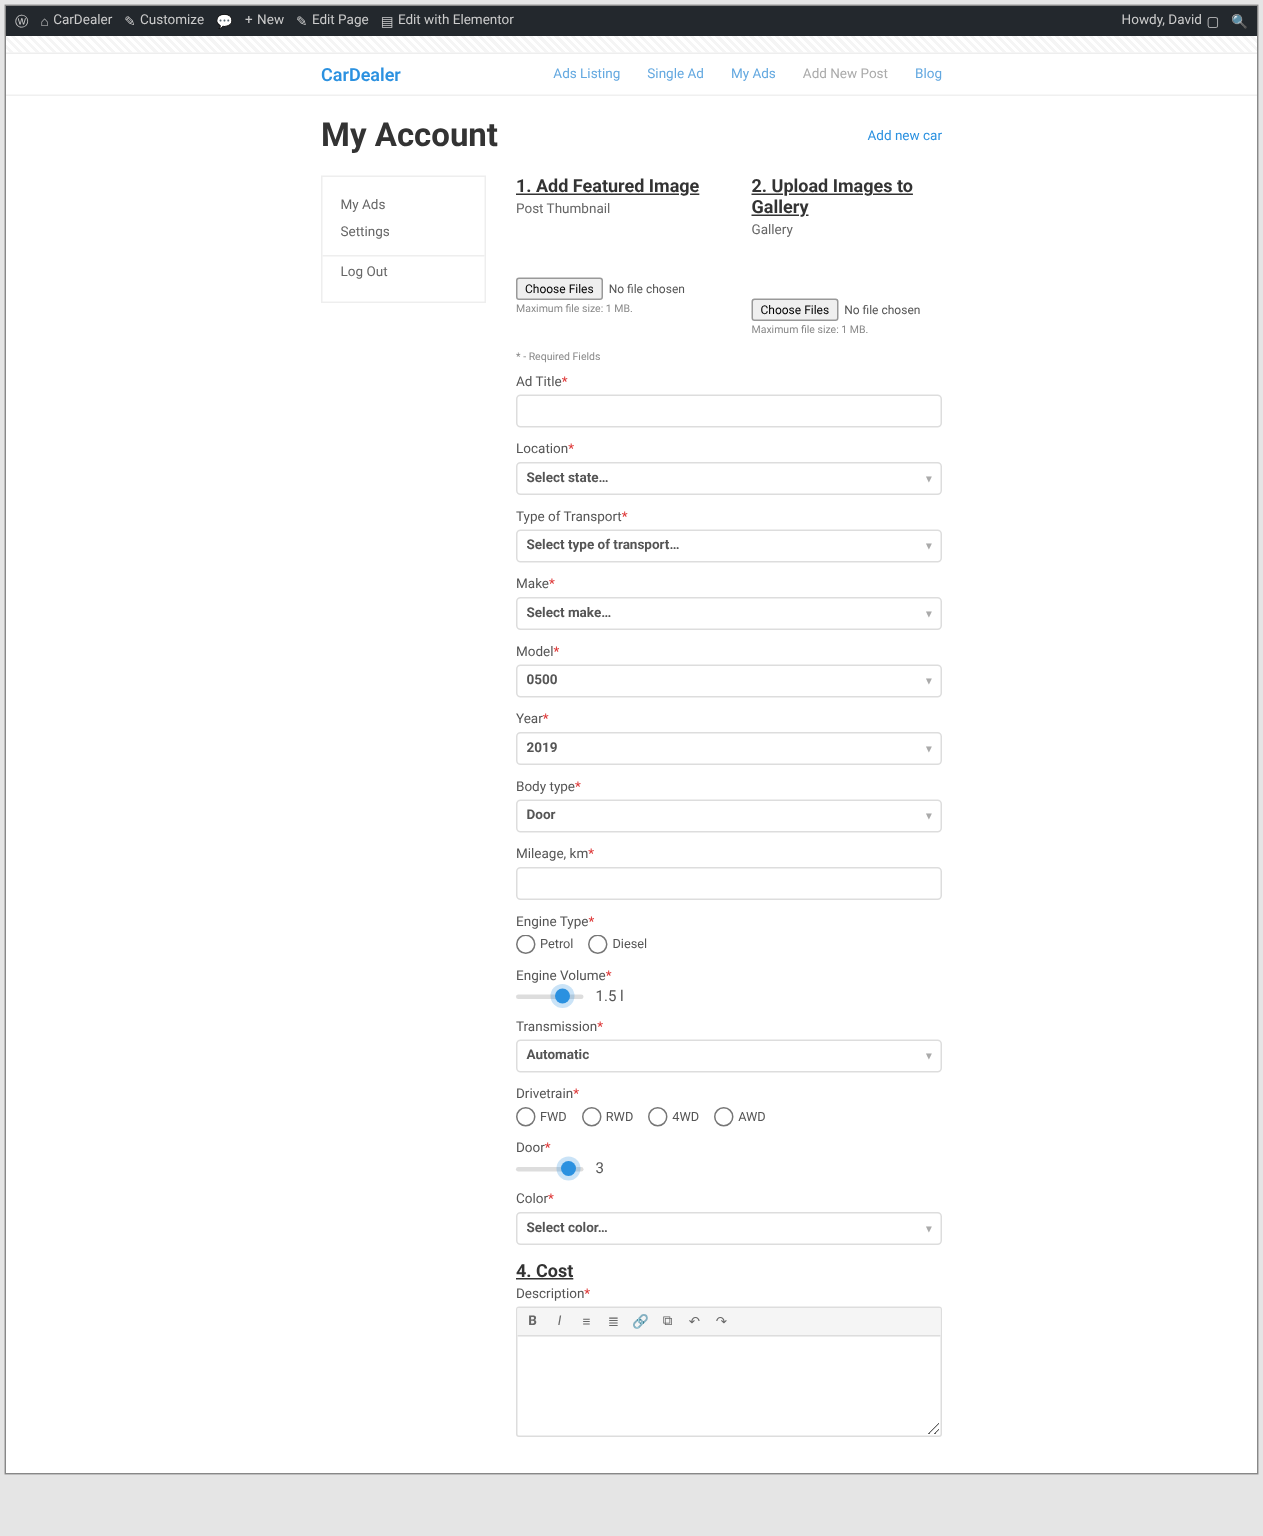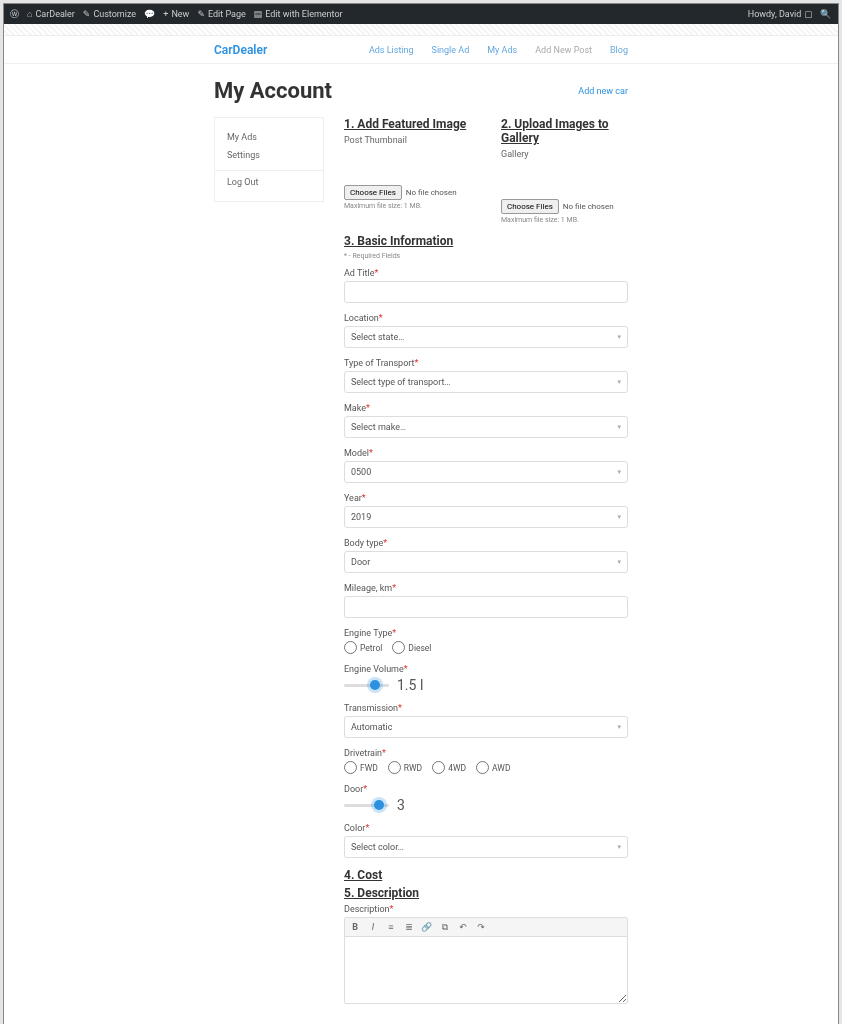--- a/index.html
+++ b/index.html
@@ -29,30 +29,30 @@
 .two-col { display:flex; gap:30px; margin-bottom:10px; }
 .col { flex:1; }
 .file-row { display:flex; align-items:center; gap:4px; margin-top:40px; }
 .file-btn { font-size:8px; border:1px solid #999; background:#efefef; padding:2px 5px; border-radius:2px; cursor:pointer; }
 .file-txt { font-size:8px; color:#555; }
 .hint { font-size:7px; color:#888; margin-top:2px; }
 .req-note { font-size:7px; color:#888; margin-bottom:8px; }
 .field { margin-bottom:10px; }
 .label { font-size:9px; color:#555; margin-bottom:3px; display:block; }
 .star { color:#d33; }
-.input, .select { width:100%; height:22px; border:1px solid #ddd; border-radius:3px; padding:0 6px; font-size:9px; color:#555; background:#fff; }
+.input, .select { width:100%; height:22px; border:1px solid #ddd; border-radius:3px; padding:0 6px; font-size:9px; color:#555; background:#fff;font-weight:bold; }
 .select { display:flex; align-items:center; justify-content:space-between; cursor:pointer; }
 .caret { font-size:7px; color:#aaa; }
 .radios { display:flex; gap:10px; font-size:8.5px; color:#555; align-items:center; }
 .radios label { display:flex; align-items:center; gap:3px; }
 .radios input { margin:0; }
 .slider-row { display:flex; align-items:center; gap:8px; }
 .slider { flex:0 0 45px; height:3px; background:#ddd; border-radius:2px; position:relative; }
 .slider .thumb { position:absolute; width:10px; height:10px; background:#2b91e0; border-radius:50%; top:-4px; left:26px; box-shadow:0 0 0 3px rgba(43,145,224,.25); }
-.slider-val { font-size:14px; color:#555; }
+.slider-val { font-size:10px; color:#555; }
 .wysiwyg { border:1px solid #ddd; border-radius:2px; }
 .toolbar { background:#f5f5f5; border-bottom:1px solid #ddd; padding:3px 4px; display:flex; gap:6px; }
 .toolbar span { width:12px; height:12px; display:flex; align-items:center; justify-content:center; font-size:9px; color:#666; cursor:pointer; }
 .editor { height:66px; resize:vertical; overflow:auto; }
 </style>
 </head>
 <body>
 
 <div class="frame">
 
@@ -134,21 +134,20 @@
           <div class="sec-title">2. Upload Images to Gallery</div>
           <div class="sub">Gallery</div>
           <div class="file-row">
             <span class="file-btn">Choose Files</span>
             <span class="file-txt">No file chosen</span>
           </div>
           <div class="hint">Maximum file size: 1 MB.</div>
         </div>
       </div>
 
-      <div class="sec-title">3. Basic Information</div>
       <div class="req-note">* - Required Fields</div>
 
       <div class="field">
         <span class="label"><span>Ad Title</span><span class="star">*</span></span>
         <input class="input" style="">
       </div>
 
       <div class="field">
         <span class="label"><span>Location</span><span class="star">*</span></span>
         <div class="select">
@@ -269,21 +268,20 @@
       <div class="field">
         <span class="label"><span>Color</span><span class="star">*</span></span>
         <div class="select">
               <span>Select color…</span>
               <span class="caret">▾</span>
             </div>
       </div>
 
       <div class="sec-title">4. Cost</div>
 
-      <div class="sec-title">5. Description</div>
       <div class="field">
         <span class="label"><span>Description</span><span class="star">*</span></span>
         <div class="wysiwyg">
           <div class="toolbar">
             <span>
                   <b>B</b>
                 </span>
             <span>
                   <i>I</i>
                 </span>

